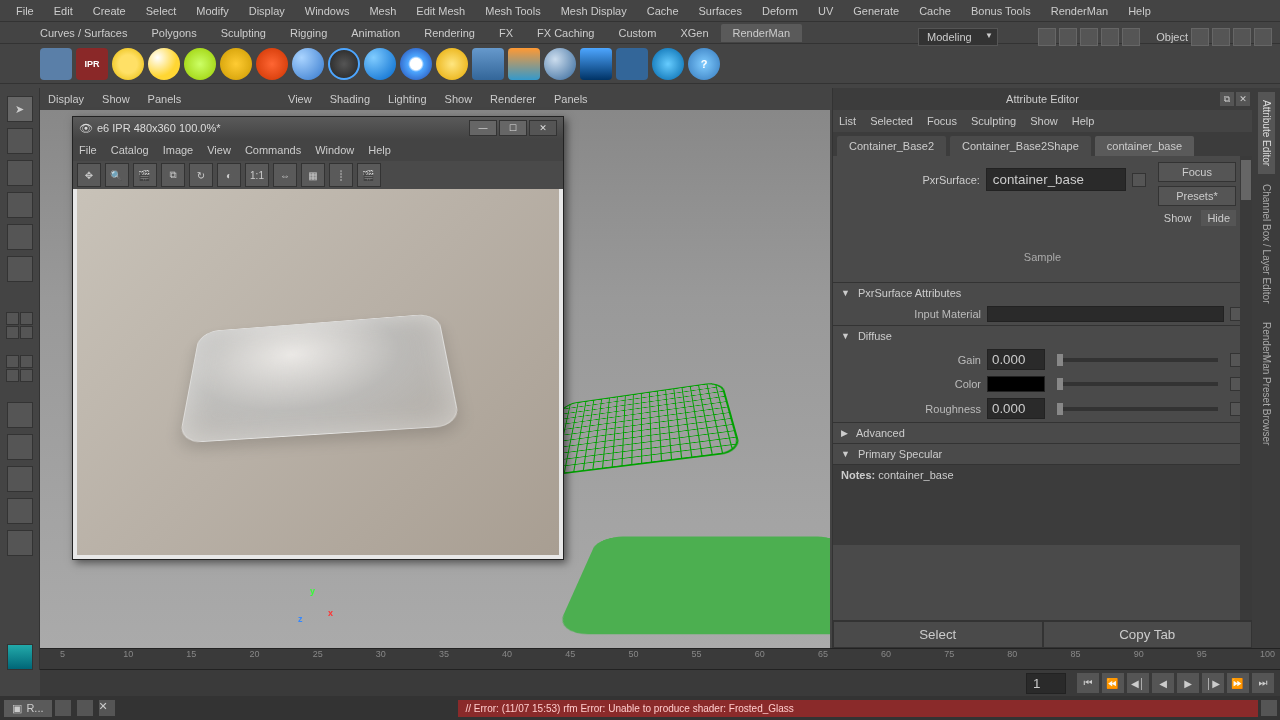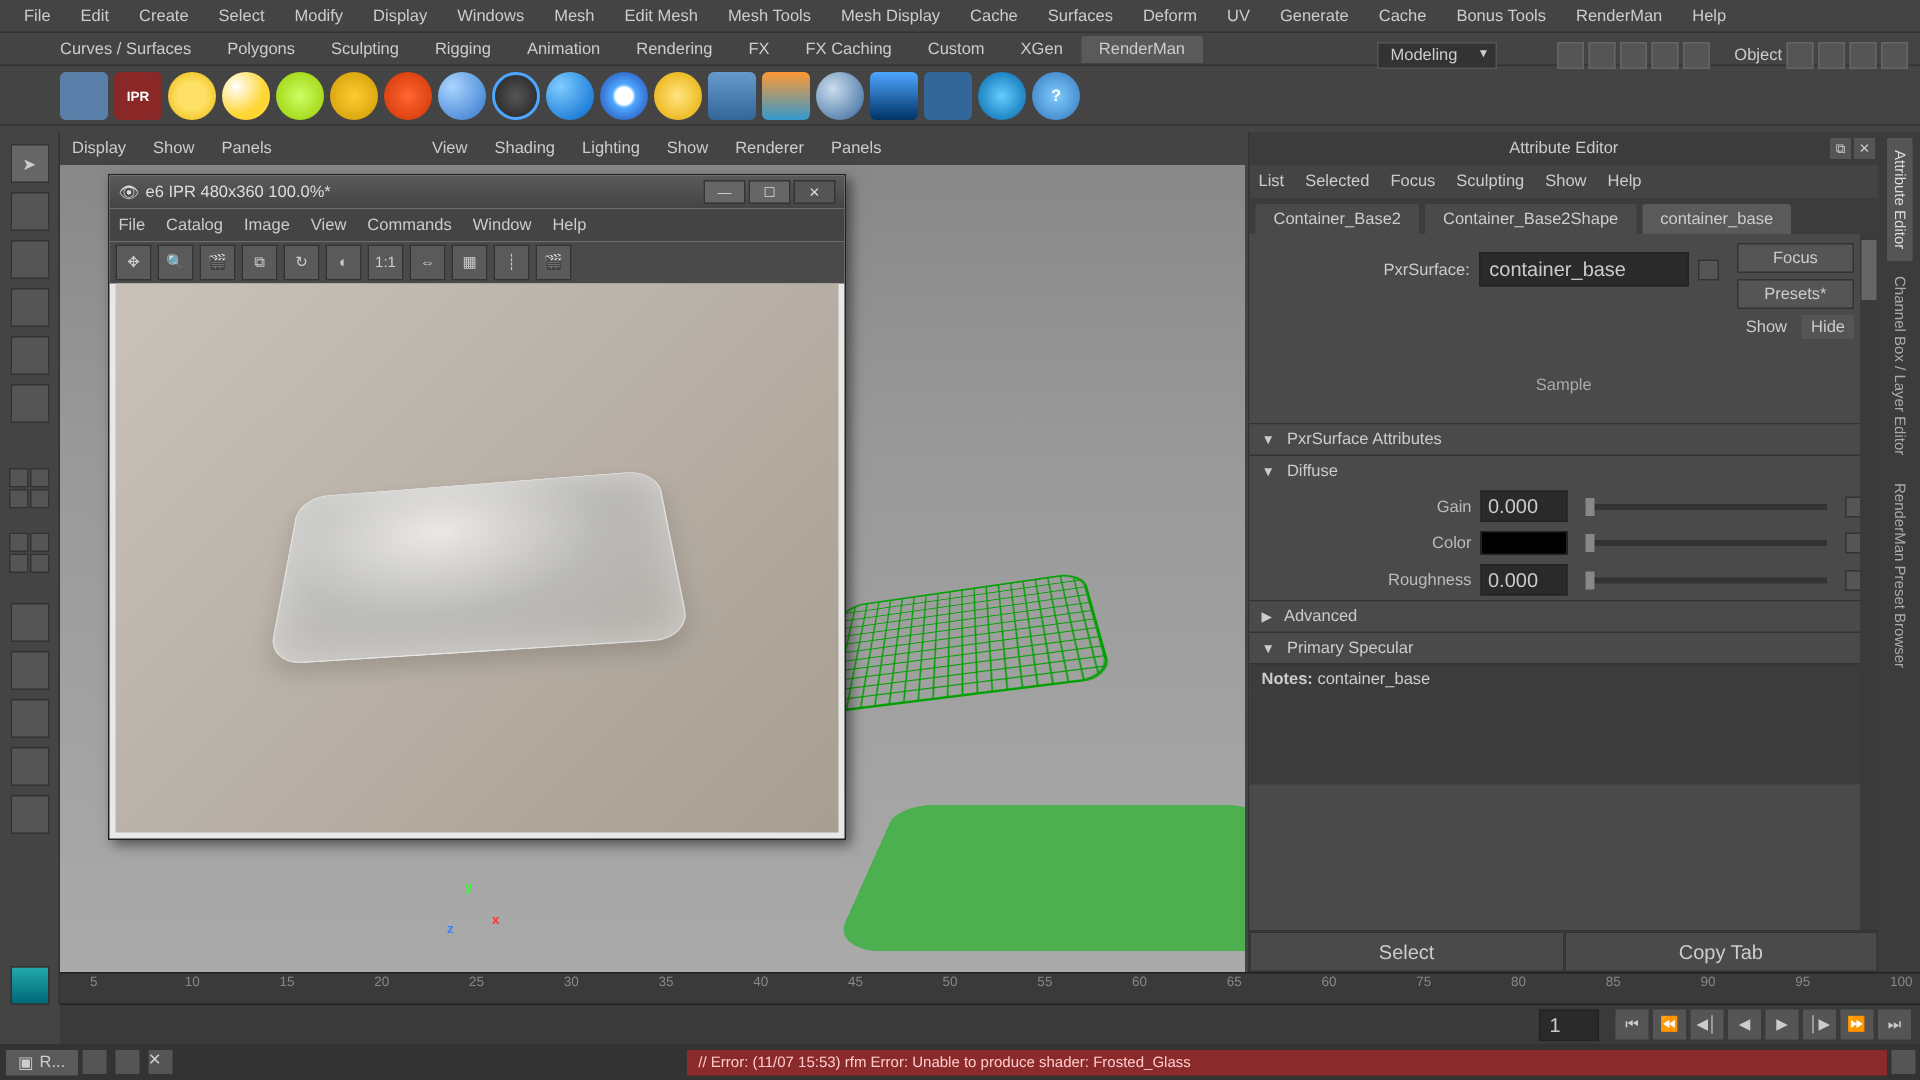--- a/index.html
+++ b/index.html
@@ -353,20 +353,25 @@
       </div>
     </div>
 
     <div class="sample-area">Sample</div>
 
     <div class="section">
       <div class="sec-head">
           <span class="tri">▼</span>
           <span>PxrSurface Attributes</span>
         </div>
+      <div class="attr-row">
+        <label>Input Material</label>
+        <div style="flex:1;height:16px;background:#2a2a2a;border:1px solid #222"></div>
+        <div class="conn"></div>
+      </div>
     </div>
 
     <div class="section">
       <div class="sec-head">
           <span class="tri">▼</span>
           <span>Diffuse</span>
         </div>
       <div class="attr-row">
         <label>Gain</label>
         <input type="text" value="0.000" style="">

